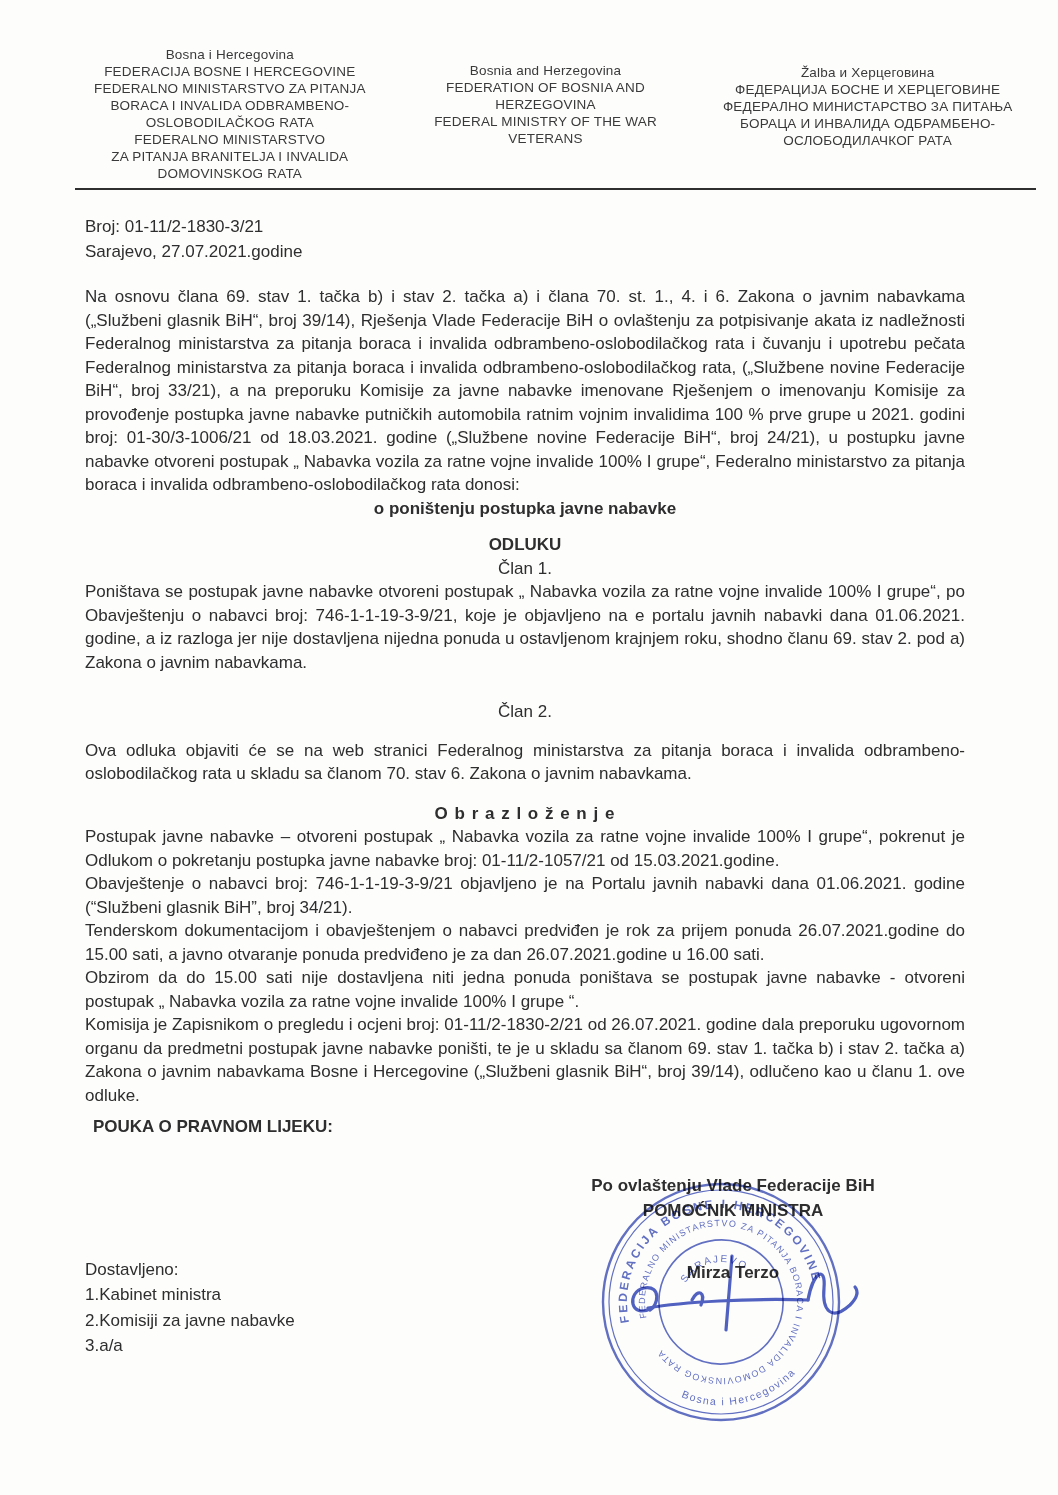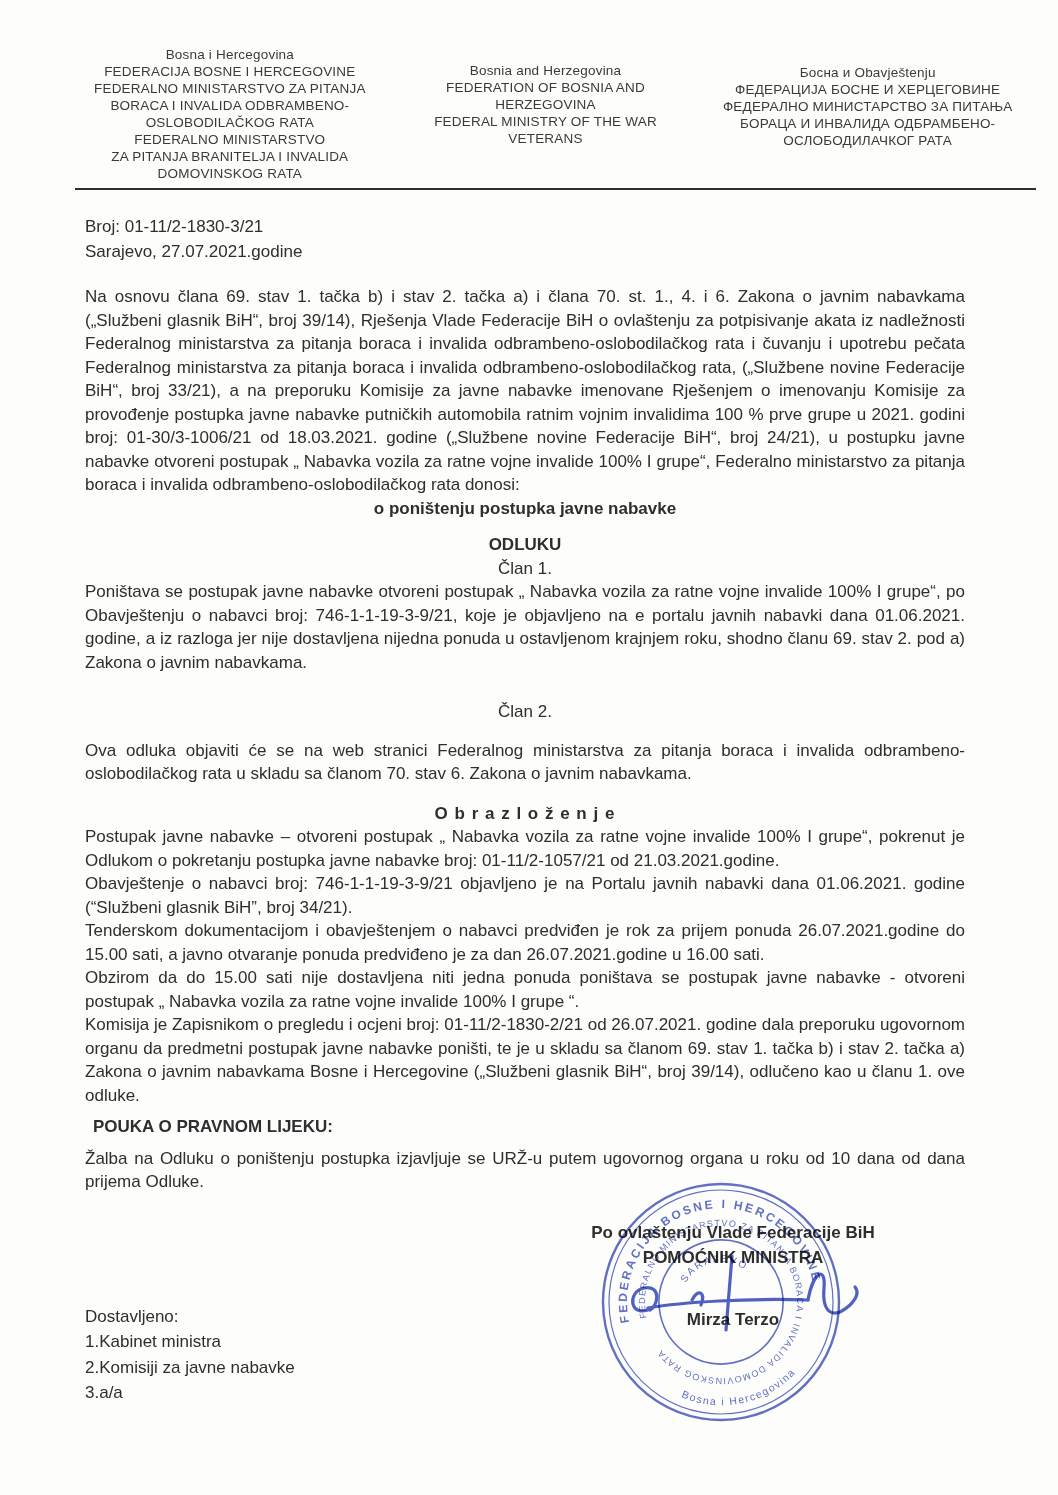--- a/index.html
+++ b/index.html
@@ -101,21 +101,21 @@
       <div>DOMOVINSKOG RATA</div>
     </div>
     <div class="header-block center">
       <div>Bosnia and Herzegovina</div>
       <div>FEDERATION OF BOSNIA AND</div>
       <div>HERZEGOVINA</div>
       <div>FEDERAL MINISTRY OF THE WAR</div>
       <div>VETERANS</div>
     </div>
     <div class="header-block right">
-      <div>Босна и Obavještenju</div>
+      <div>Žalba и Херцеговина</div>
       <div>ФЕДЕРАЦИЈА БОСНЕ И ХЕРЦЕГОВИНЕ</div>
       <div>ФЕДЕРАЛНО МИНИСТАРСТВО ЗА ПИТАЊА</div>
       <div>БОРАЦА И ИНВАЛИДА ОДБРАМБЕНО-</div>
       <div>ОСЛОБОДИЛАЧКОГ РАТА</div>
     </div>
   </div>
   <hr class="header-rule">
 
   <div class="doc-body">
 
@@ -127,28 +127,27 @@
     <p class="center-line bold">o poništenju postupka javne nabavke</p>
     <p class="center-line bold decision-title">ODLUKU</p>
 
     <p class="center-line article-heading">Član 1.</p>
     <p class="para">Poništava se postupak javne nabavke otvoreni postupak „ Nabavka vozila za ratne vojne invalide 100% I grupe“, po Obavještenju o nabavci broj: 746-1-1-19-3-9/21, koje je objavljeno na e portalu javnih nabavki dana 01.06.2021. godine, a iz razloga jer nije dostavljena nijedna ponuda u ostavljenom krajnjem roku, shodno članu 69. stav 2. pod a) Zakona o javnim nabavkama.</p>
 
     <p class="center-line article2-heading">Član 2.</p>
     <p class="para article2-body">Ova odluka objaviti će se na web stranici Federalnog ministarstva za pitanja boraca i invalida odbrambeno-oslobodilačkog rata u skladu sa članom 70. stav 6. Zakona o javnim nabavkama.</p>
 
     <p class="center-line bold rationale-heading">O b r a z l o ž e n j e</p>
-    <p class="para">Postupak javne nabavke – otvoreni postupak „ Nabavka vozila za ratne vojne invalide 100% I grupe“, pokrenut je Odlukom o pokretanju postupka javne nabavke broj: 01-11/2-1057/21 od 21.03.2021.godine.</p>
+    <p class="para">Postupak javne nabavke – otvoreni postupak „ Nabavka vozila za ratne vojne invalide 100% I grupe“, pokrenut je Odlukom o pokretanju postupka javne nabavke broj: 01-11/2-1057/21 od 15.03.2021.godine.</p>
     <p class="para">Obavještenje o nabavci broj: 746-1-1-19-3-9/21 objavljeno je na Portalu javnih nabavki dana 01.06.2021. godine (“Službeni glasnik BiH”, broj 34/21).</p>
     <p class="para">Tenderskom dokumentacijom i obavještenjem o nabavci predviđen je rok za prijem ponuda 26.07.2021.godine do 15.00 sati, a javno otvaranje ponuda predviđeno je za dan 26.07.2021.godine u 16.00 sati.</p>
     <p class="para">Obzirom da do 15.00 sati nije dostavljena niti jedna ponuda poništava se postupak javne nabavke - otvoreni postupak „ Nabavka vozila za ratne vojne invalide 100% I grupe “.</p>
     <p class="para">Komisija je Zapisnikom o pregledu i ocjeni broj: 01-11/2-1830-2/21 od 26.07.2021. godine dala preporuku ugovornom organu da predmetni postupak javne nabavke poništi, te je u skladu sa članom 69. stav 1. tačka b) i stav 2. tačka a) Zakona o javnim nabavkama Bosne i Hercegovine („Službeni glasnik BiH“, broj 39/14), odlučeno kao u članu 1. ove odluke.</p>
 
     <p class="legal-heading">POUKA O PRAVNOM LIJEKU:</p>
-    <p class="para">Žalba na Odluku o poništenju postupka izjavljuje se URŽ-u putem ugovornog organa u roku od 10 dana od dana prijema Odluke.</p>
 
     <div class="bottom-area">
       <div class="signature-block">
         <div>Po ovlaštenju Vlade Federacije BiH</div>
         <div>POMOĆNIK MINISTRA</div>
         <div class="signature-name">Mirza Terzo</div>
       </div>
       <div class="distribution">
         <div>Dostavljeno:</div>
         <div>1.Kabinet ministra</div>

